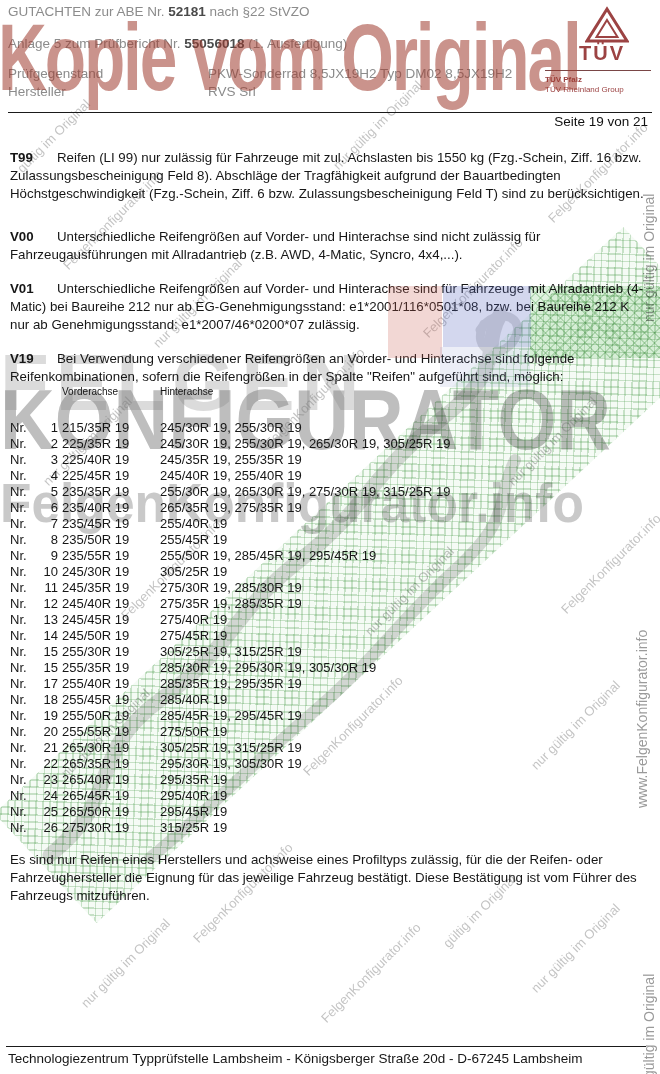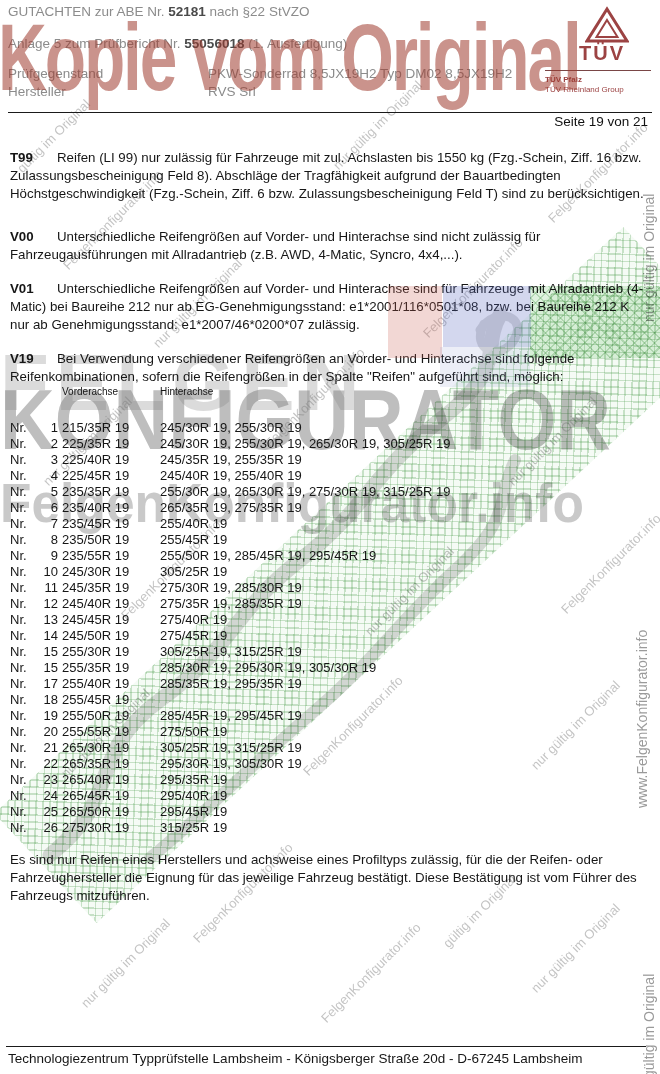--- a/index.html
+++ b/index.html
@@ -245,20 +245,21 @@
         <div class="trow">
           <span class="c-nrlbl">Nr.</span>
           <span class="c-num">17</span>
           <span class="c-front">255/40R 19</span>
           <span class="c-rear">285/35R 19, 295/35R 19</span>
         </div>
         <div class="trow">
           <span class="c-nrlbl">Nr.</span>
           <span class="c-num">18</span>
           <span class="c-front">255/45R 19</span>
+          <span class="c-rear">285/40R 19</span>
         </div>
         <div class="trow">
           <span class="c-nrlbl">Nr.</span>
           <span class="c-num">19</span>
           <span class="c-front">255/50R 19</span>
           <span class="c-rear">285/45R 19, 295/45R 19</span>
         </div>
         <div class="trow">
           <span class="c-nrlbl">Nr.</span>
           <span class="c-num">20</span>

